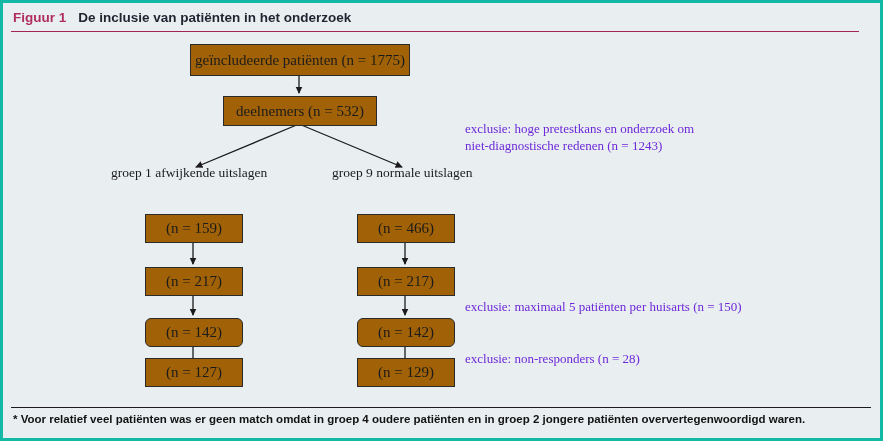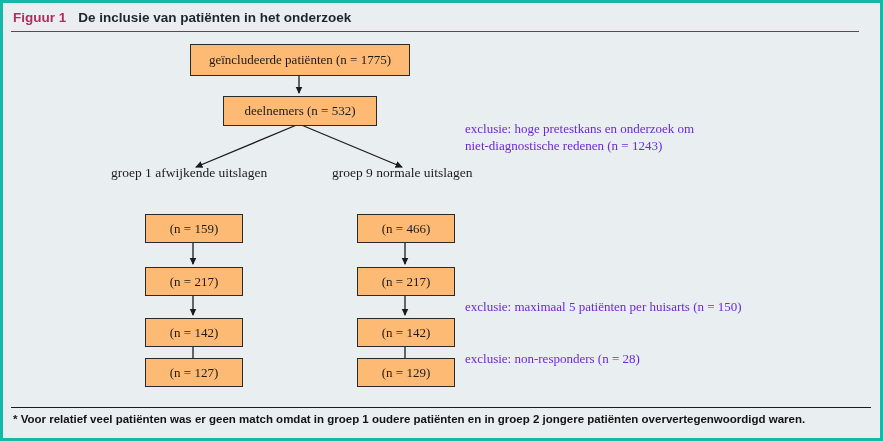--- a/index.html
+++ b/index.html
@@ -21,33 +21,33 @@
     white-space:nowrap;
   }
   .fig-label{color:#b02d5e;font-weight:bold;margin-right:12px;}
   .fig-title{color:#1f2430;font-weight:600;}
   .title-rule{
     position:absolute;left:8px;top:28px;width:848px;height:0;
     border-top:1.6px solid #a32354;
   }
   .flow-box{
     position:absolute;
-    background:#fdba74;
+    background:#a16207;
     border:1.2px solid #2a2a2a;
     color:#1b1b1b;
-    font-size:13px;
+    font-size:15px;
     display:flex;align-items:center;justify-content:center;
     text-align:center;
     white-space:nowrap;
   }
   .box-top{left:187px;top:41px;width:218px;height:30px;}
   .box-participants{left:220px;top:93px;width:152px;height:28px;}
   .colL{left:142px;width:96px;height:27px;}
   .colR{left:354px;width:96px;height:27px;}
-  .row1{top:211px;} .row2{top:264px;} .row3{top:315px;} .row4{top:355px;}
+  .row1{top:211px;} .row2{top:264px;} .row3{top:315px;border-radius:6px;} .row4{top:355px;}
   .group-label{
     position:absolute;top:162px;
     color:#1b1b1b;font-size:13.5px;white-space:nowrap;
   }
   .group1-label{left:108px;}
   .group2-label{left:329px;}
   .excl{
     position:absolute;left:462px;
     color:#6d28d9;font-size:13px;line-height:17px;white-space:nowrap;
   }
@@ -116,15 +116,15 @@
 
   <div class="flow-box colR row1">(n = 466)</div>
   <div class="flow-box colR row2">(n = 217)</div>
   <div class="flow-box colR row3">(n = 142)</div>
   <div class="flow-box colR row4">(n = 129)</div>
 
   <div class="excl excl-2">exclusie: maximaal 5 patiënten per huisarts (n = 150)</div>
   <div class="excl excl-3">exclusie: non-responders (n = 28)</div>
 
   <div class="foot-rule"></div>
-  <div class="footnote">* Voor relatief veel patiënten was er geen match omdat in groep 1 oudere patiënten en in groep 2 jongere patiënten oververtegenwoordigd waren.</div>
+  <div class="footnote">* Voor relatief veel patiënten was er geen match omdat in groep 4 oudere patiënten en in groep 2 jongere patiënten oververtegenwoordigd waren.</div>
 
 </div>
 
 </body></html>

